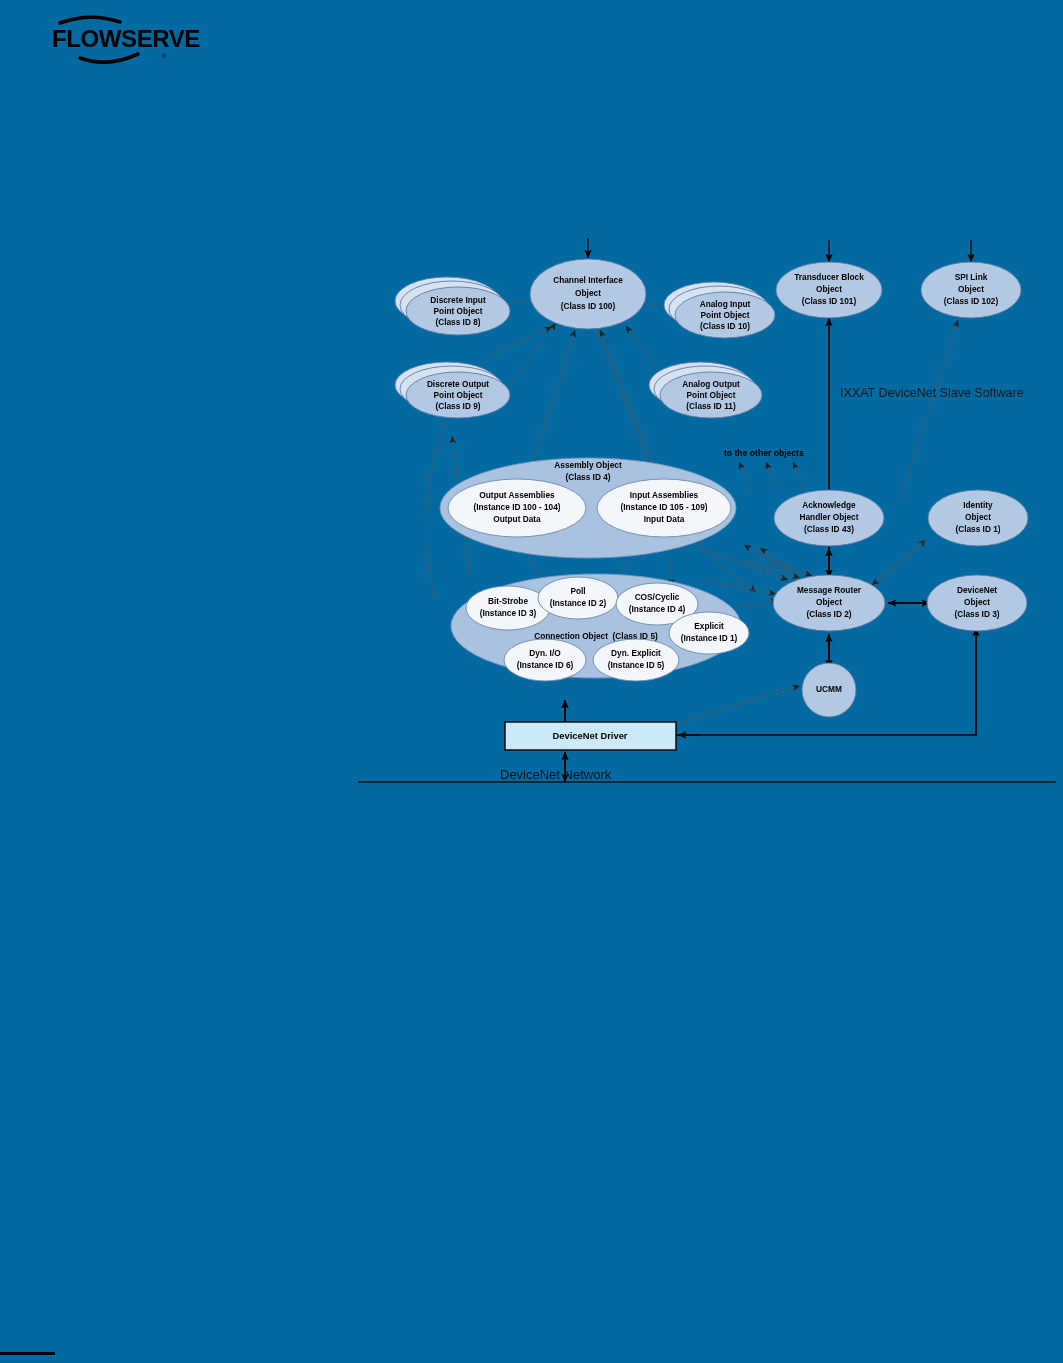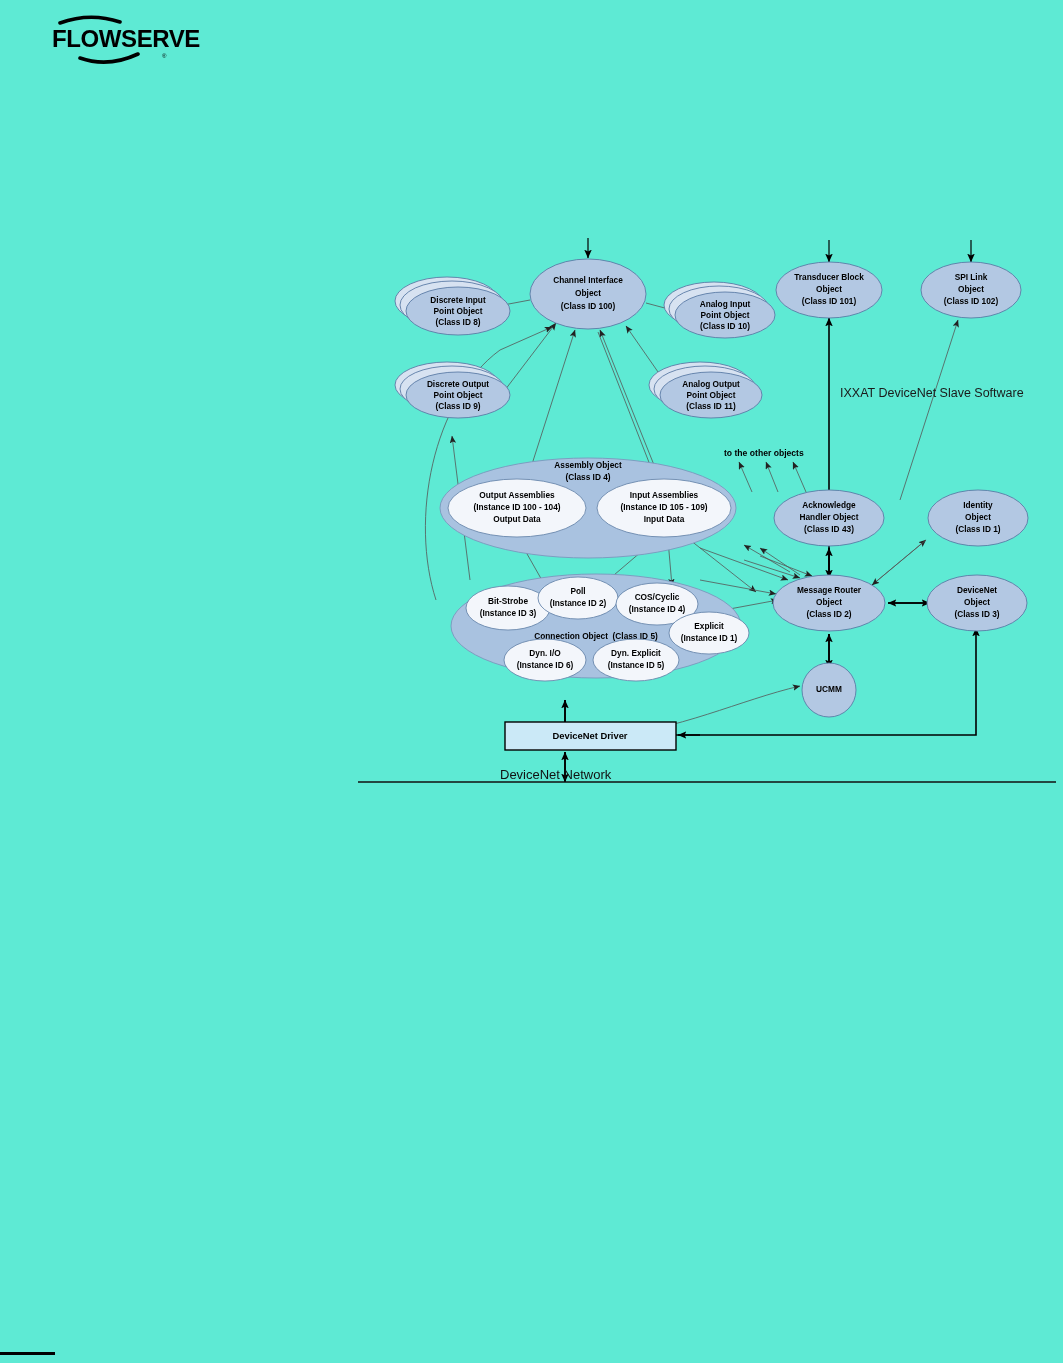--- a/index.html
+++ b/index.html
@@ -10,21 +10,21 @@
   body {
     width: 1063px;
     height: 1363px;
     position: relative;
     font-family: "Liberation Sans", sans-serif;
     overflow: hidden;
   }
   #page {
     position: absolute;
     inset: 0;
-    background: #5eead4;
+    background: #0369a1;
   }
   #logo {
     position: absolute;
     left: 42px;
     top: 14px;
     width: 180px;
     height: 50px;
   }
   #diagram {
     position: absolute;

